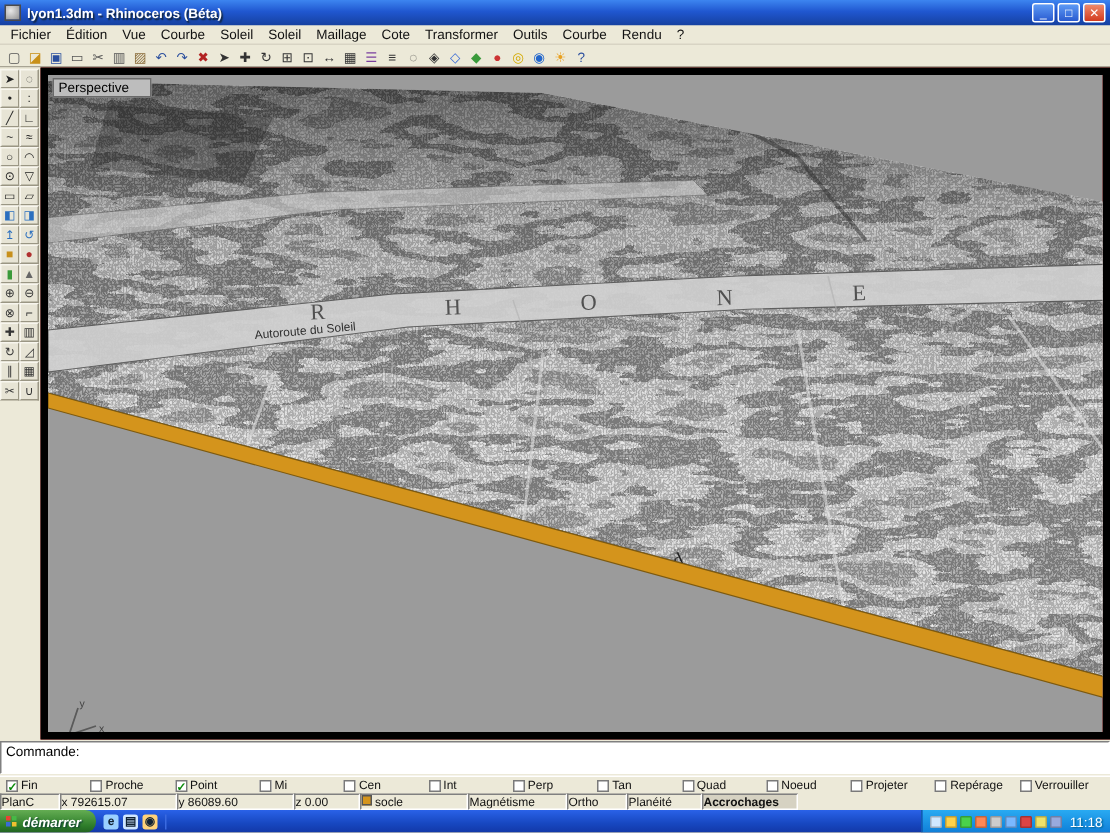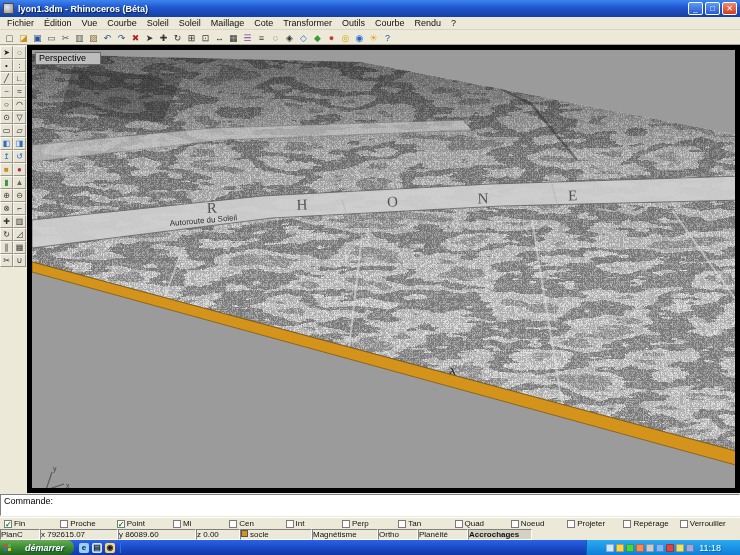--- a/index.html
+++ b/index.html
@@ -40,27 +40,27 @@
   .cb{width:8px;height:8px;background:#fff;border:1px solid #7a7a7a;font-size:8px;line-height:7px;text-align:center;color:#0a8a0a;font-weight:bold;}
 
   
   .statusbar{flex:0 0 11px;height:11px;background:#ece9d8;display:flex;}
   .scell{border:1px solid;border-color:#808080 #fff #fff #808080;font-size:8px;line-height:9px;color:#111;padding:0 0;white-space:nowrap;overflow:hidden;display:flex;align-items:flex-start;gap:2px;}
   .scell.active{background:#d6d2c2;font-weight:bold;}
   .swatch{width:7px;height:7px;display:inline-block;border:1px solid #555;}
 
   
   .taskbar{flex:0 0 15px;height:15px;background:linear-gradient(180deg,#2a62e8,#1747c0 60%,#1238a8);display:flex;align-items:center;color:#fff;}
-  .startbtn{height:15px;display:flex;align-items:center;gap:13px;background:linear-gradient(180deg,#64ad53,#2e7d2a 70%,#226321);border-radius:0 7px 7px 0;padding:0 10px 0 4px;font-size:9px;font-weight:bold;font-style:italic;text-shadow:1px 1px 1px #143;}
+  .startbtn{height:15px;display:flex;align-items:center;gap:3px;background:linear-gradient(180deg,#64ad53,#2e7d2a 70%,#226321);border-radius:0 7px 7px 0;padding:0 10px 0 4px;font-size:9px;font-weight:bold;font-style:italic;text-shadow:1px 1px 1px #143;}
   .winflag{width:8px;height:8px;display:grid;grid-template-columns:3px 3px;grid-template-rows:3px 3px;gap:1px;}
   .winflag i{display:block;}
   .quick{display:flex;align-items:center;gap:3px;padding:0 5px;border-right:1px solid #3a6ae0;}
   .qicon{width:10px;height:10px;border-radius:2px;font-size:8px;line-height:10px;text-align:center;color:#123;font-weight:bold;}
   .tb-spacer{flex:1;}
-  .tray{height:15px;display:flex;align-items:center;gap:2px;background:linear-gradient(180deg,#29aaf2,#0f7fd8);border-left:1px solid #0e5fb0;padding:0 19px;}
+  .tray{height:15px;display:flex;align-items:center;gap:2px;background:linear-gradient(180deg,#29aaf2,#0f7fd8);border-left:1px solid #0e5fb0;padding:0 5px;}
   .tray-ic{width:8px;height:8px;border-radius:1px;display:inline-block;border:1px solid rgba(0,0,0,.25);}
   .clock{font-size:9px;color:#fff;margin-left:3px;text-shadow:1px 1px 1px #069;}
 </style>
 </head>
 <body>
 
 <div class="screen">
 
   <div class="titlebar">
     <div class="app-icon"></div>

